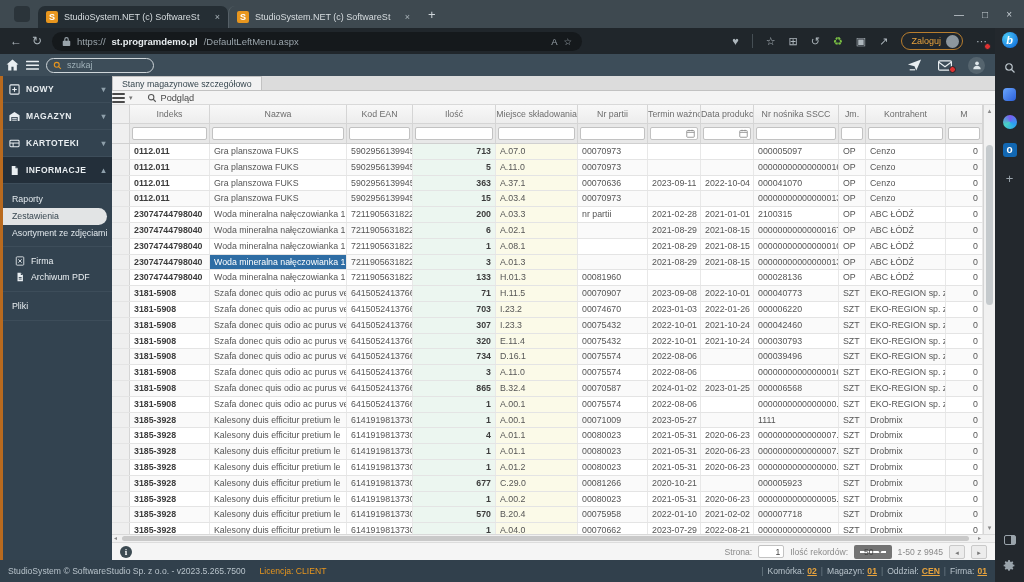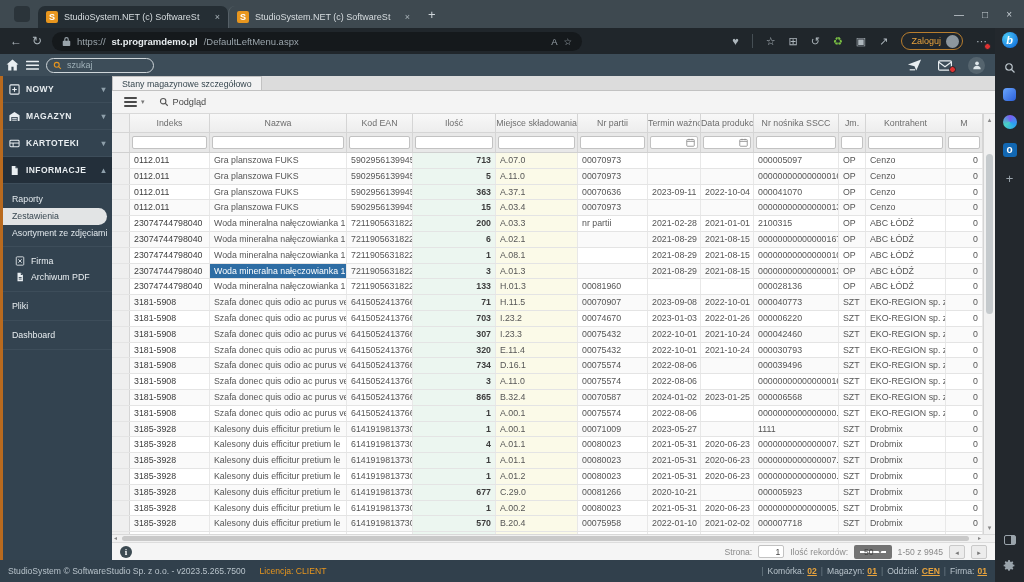--- a/index.html
+++ b/index.html
@@ -62,42 +62,42 @@
   .subitem.selected{background:#e2e4e5;color:#36454f;border-radius:0 9px 9px 0;width:104px}
   .fileswrap{padding:6px 0;border-bottom:1px solid #3d4d5a}
   .fileitem{height:16px;display:flex;align-items:center;gap:6px;padding-left:12px;font-size:8.8px}
   .plainwrap{padding:7px 0;border-bottom:1px solid #3d4d5a}
   .plainitem{padding-left:9px;font-size:8.8px;line-height:14px}
 
   
   .main{flex:1;display:flex;flex-direction:column;min-width:0}
   .tabstrip{height:15px;background:#dcdcdc;border-bottom:1px solid #c2c2c2;display:flex;align-items:flex-end;flex:none}
   .doc-tab{background:#f2f2f2;border:1px solid #c2c2c2;border-bottom:none;height:14px;line-height:14px;padding:0 9px;font-size:8.8px;color:#37474f}
-  .toolbar{height:23px;background:#f4f4f4;border-bottom:1px solid #d9d9d9;display:flex;align-items:center;gap:4px;padding:0 12px;flex:none}
+  .toolbar{height:14px;background:#f4f4f4;border-bottom:1px solid #d9d9d9;display:flex;align-items:center;gap:4px;padding:0 0;flex:none}
   .burger{display:flex;flex-direction:column;gap:2px}
   .burger span{width:13px;height:2px;background:#4a4a4a;border-radius:1px}
   .tool-car{font-size:7px;color:#777;margin-right:10px}
   .preview{display:flex;align-items:center;gap:4px;color:#474747;font-size:9.2px}
 
   
   .grid{flex:1;position:relative;min-height:0;background:#fff;overflow:hidden}
   .gh,.gf,.tr{display:flex;width:871px}
   .gh{height:19px;background:linear-gradient(#f8f8f8,#ededed);border-bottom:1px solid #d5d5d5}
   .th{font-size:8.8px;color:#6d6d6d;text-align:center;line-height:19px;border-right:1px solid #d5d5d5;overflow:hidden;white-space:nowrap;flex:none}
   .gf{height:20px;background:#e8e8e8;border-bottom:1px solid #d0d0d0}
   .tf{border-right:1px solid #d5d5d5;display:flex;align-items:center;justify-content:center;gap:2px;padding:0 2px;flex:none}
   .fbox{background:#fff;border:1px solid #c2c2c2;border-radius:2px;height:13px;flex:1;display:flex;align-items:center;justify-content:flex-end;padding:0 2px}
   .rows{height:calc(100% - 39px);overflow:hidden}
   .tr{height:15.8px;border-bottom:1px solid #e4e4e4;background:#fff}
   .tr.alt{background:#fafafa}
   .td{font-size:8.8px;color:#555;line-height:15.3px;padding:0 4px;border-right:1px solid #e8e8e8;overflow:hidden;white-space:nowrap;flex:none}
   .c-ind{width:18px;background:#efefef;border-right:1px solid #d5d5d5;flex:none}
   .c0{width:80px}.c1{width:137px}.c2{width:66px}.c3{width:83px}.c4{width:82px}.c5{width:70px}
   .c6{width:53px}.c7{width:53px}.c8{width:85px}.c9{width:27px}.c10{width:80px}.c11{width:37px}
-  .td.c0{font-weight:normal;color:#3c3c3c}
+  .td.c0{font-weight:bold;color:#3c3c3c}
   .td.c3{font-weight:bold;color:#3c3c3c;text-align:right;background:#ecf6f0}
   .td.c4{background:#fbfae8}
   .td.c6,.td.c7{text-align:left}
   .td.c11{text-align:right}
   .td.selected{background:#2e6da4;color:#fff}
   .vscroll{position:absolute;top:0;right:0;bottom:0;width:12px;background:#f1f1f1;border-left:1px solid #d5d5d5;z-index:2}
   .vscroll .ar{font-size:7px;color:#888;text-align:center;height:12px;line-height:12px}
   .vscroll .ar.down{position:absolute;bottom:0;left:0;right:0}
   .vthumb{position:absolute;top:40px;left:2px;right:2px;height:160px;background:#c5cacd;border-radius:4px}
   .hscroll{height:8px;background:#f1f1f1;border-top:1px solid #d9d9d9;position:relative;flex:none}
@@ -288,23 +288,20 @@
               <path d="M14 2v5h5" fill="#334350"></path>
               <rect x="9" y="12" width="7" height="2" fill="#334350"></rect>
               <rect x="9" y="16" width="7" height="2" fill="#334350"></rect>
             </svg>
           <span>Archiwum PDF</span>
         </div>
       </div>
       <div class="plainwrap">
         <div class="plainitem">Pliki</div>
       </div>
-      <div class="plainwrap">
-        <div class="plainitem">Dashboard</div>
-      </div>
     </div>
 
     <div class="main">
       <div class="tabstrip">
         <div class="doc-tab">Stany magazynowe szczegółowo</div>
       </div>
       <div class="toolbar">
         <div class="burger">
             <span></span>
             <span></span>

